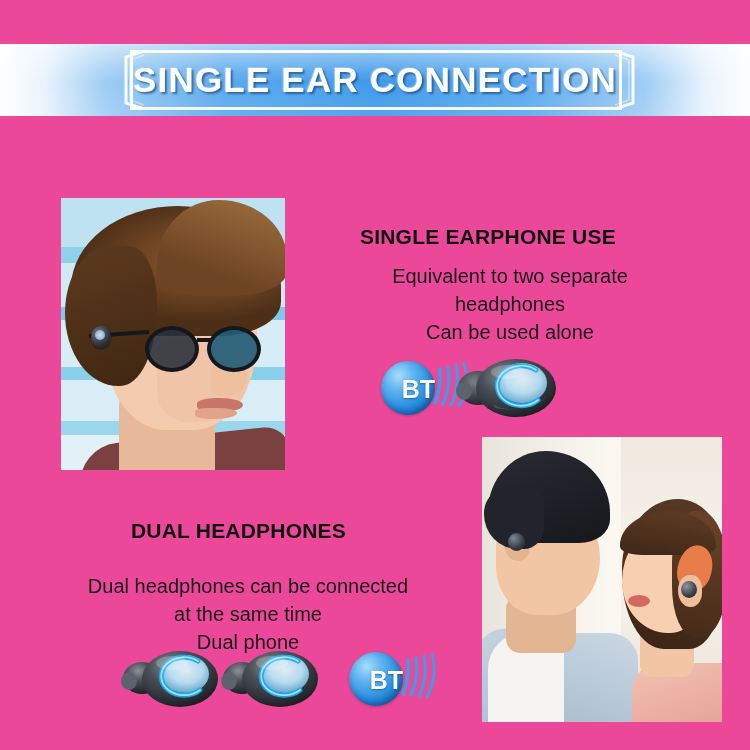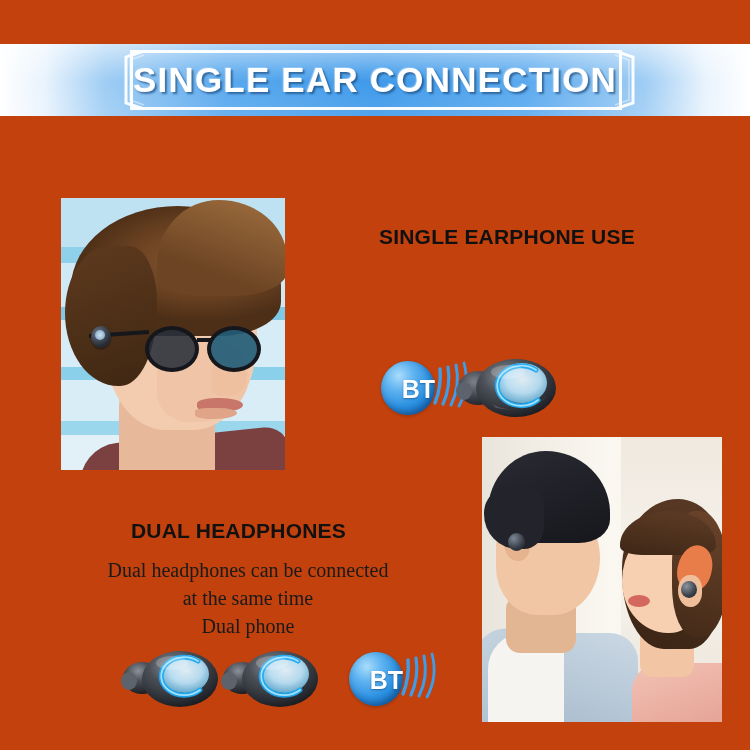--- a/index.html
+++ b/index.html
@@ -4,21 +4,21 @@
 <style>
   html, body {
     margin: 0;
     padding: 0;
     background: #ffffff;
   }
   #page {
     position: relative;
     width: 750px;
     height: 750px;
-    background: #c2410c;
+    background: #ec4899;
     overflow: hidden;
     font-family: "Liberation Sans", sans-serif;
   }
 
   
   .banner {
     position: absolute;
     left: 0;
     top: 44px;
     width: 750px;
@@ -412,24 +412,24 @@
     letter-spacing: 0.2px;
     white-space: nowrap;
   }
   .sec-body {
     position: absolute;
     font-size: 20px;
     line-height: 28px;
     color: #1a1a1a;
     text-align: center;
   }
-  .single-head  { left: 379px; top: 225px; }
+  .single-head  { left: 360px; top: 225px; }
   .single-body  { left: 350px; top: 262px; width: 320px; }
   .dual-head    { left: 131px; top: 519px; text-align: right; }
-  .dual-body    { left: 48px;  top: 556px; width: 400px; font-family: Liberation Serif, serif; }
+  .dual-body    { left: 48px;  top: 572px; width: 400px; }
 
   
   .bt {
     position: absolute;
     width: 100px;
     height: 62px;
   }
   .bt-sphere {
     position: absolute;
     left: 0; top: 4px;
@@ -507,20 +507,25 @@
     <div class="m-glasses">
       <div class="m-lens l"></div>
       <div class="m-lens r"></div>
       <div class="m-bridge"></div>
       <div class="m-temple"></div>
     </div>
     <div class="m-earbud"></div>
   </div>
 
   <div class="sec-head single-head">SINGLE EARPHONE USE</div>
+  <div class="sec-body single-body">
+    <div>Equivalent to two separate</div>
+    <div>headphones</div>
+    <div>Can be used alone</div>
+  </div>
 
   <div class="bt" style="left:381px; top:357px;">
     <div class="bt-sphere">
       <span>BT</span>
     </div>
     <div class="bt-waves">
       <svg width="56" height="58" viewBox="0 0 56 58">
         <g fill="none" stroke="#3d9de8" stroke-linecap="round">
           <path d="M10 46 C14 36 16 24 15 12" stroke-width="3.4"></path>
           <path d="M18 47 C23 36 25 23 23 10" stroke-width="3.2"></path>

